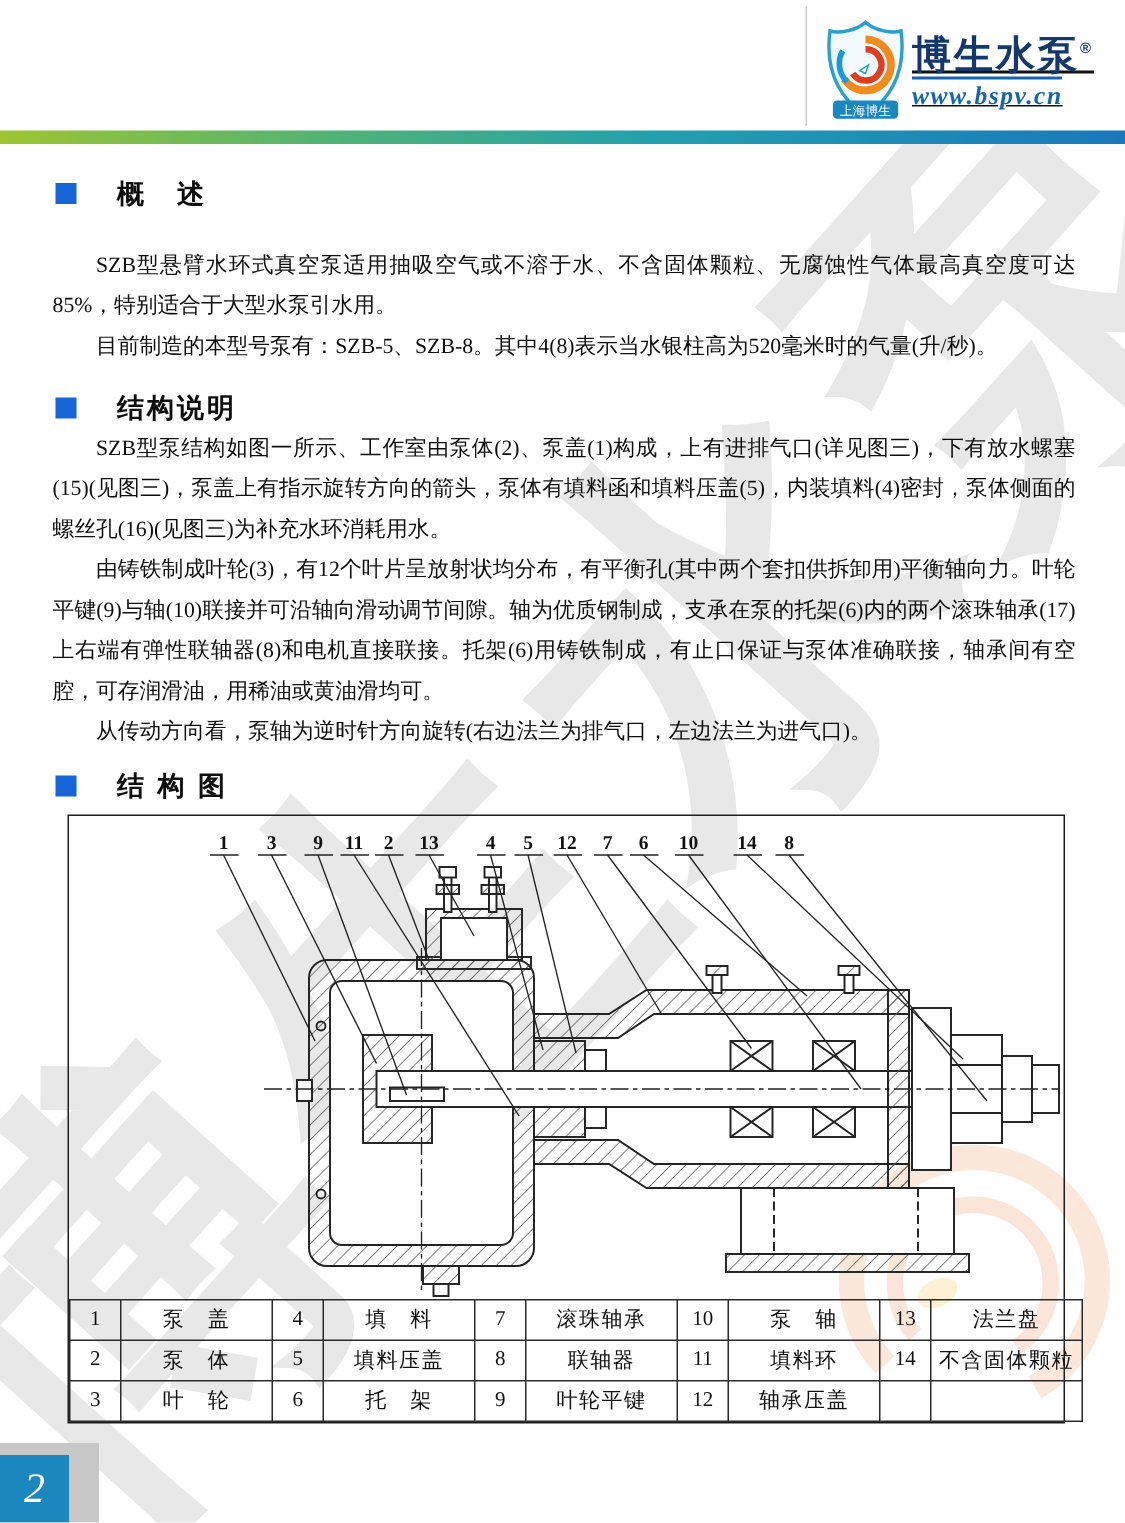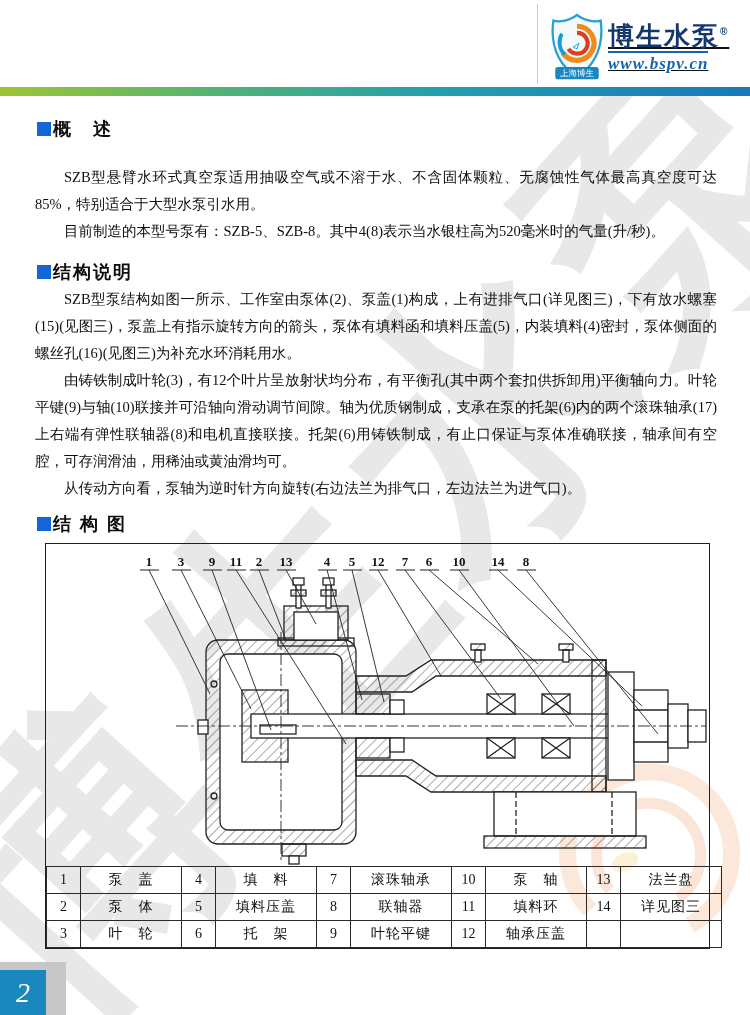--- a/index.html
+++ b/index.html
@@ -25,21 +25,21 @@
   .logo-textcol{margin-left:2px;display:flex;flex-direction:column;align-items:flex-start;text-decoration:underline;}
   .logo-brand{font-size:26px;font-weight:bold;color:#14386e;letter-spacing:2px;line-height:1;
     font-family:"Liberation Sans","DejaVu Sans",sans-serif;position:relative;}
   .logo-reg{font-size:10px;position:relative;top:-10px;color:#14386e;}
   .logo-site{font-size:17px;font-weight:bold;font-style:italic;color:#1565ae;
     border-top:2px solid #1565ae;margin-top:2px;padding-top:1px;letter-spacing:1px;}
   .grad-bar{position:absolute;left:0;top:87px;width:750px;height:9px;z-index:2;
     background:linear-gradient(to right,var(--bar-green,#9dc531) 0%,#4fb277 30%,#23a0ae 58%,var(--bar-blue,#1978bc) 100%);}
 
   
-  .sec-head{position:absolute;left:37px;display:flex;align-items:center;gap:2px;z-index:1;text-align:center;}
+  .sec-head{position:absolute;left:37px;display:flex;align-items:center;gap:27px;z-index:1;text-align:center;}
   .sec-sq{width:14px;height:14px;background:var(--accent,#1565d8);flex:0 0 auto;}
   .sec-label{font-size:18px;font-weight:bold;color:#0d0d0d;letter-spacing:2px;
     font-family:"Liberation Sans","DejaVu Sans",sans-serif;}
 
   
   .paras{position:absolute;left:35px;width:682px;z-index:1;margin-top:20px;}
   .paras p{margin:0;font-size:14.5px;line-height:27px;text-align:justify;text-indent:2em;color:#0e0e0e;}
 
   
   .panel{position:absolute;left:45px;top:543px;width:665px;height:406px;
@@ -259,21 +259,21 @@
           <tr>
             <td class="num">2</td>
             <td class="name">泵　体</td>
             <td class="num">5</td>
             <td class="name">填料压盖</td>
             <td class="num">8</td>
             <td class="name">联轴器</td>
             <td class="num">11</td>
             <td class="name">填料环</td>
             <td class="num">14</td>
-            <td class="name">详见图三</td>
+            <td class="name">不含固体颗粒</td>
           </tr>
           <tr>
             <td class="num">3</td>
             <td class="name">叶　轮</td>
             <td class="num">6</td>
             <td class="name">托　架</td>
             <td class="num">9</td>
             <td class="name">叶轮平键</td>
             <td class="num">12</td>
             <td class="name">轴承压盖</td>

